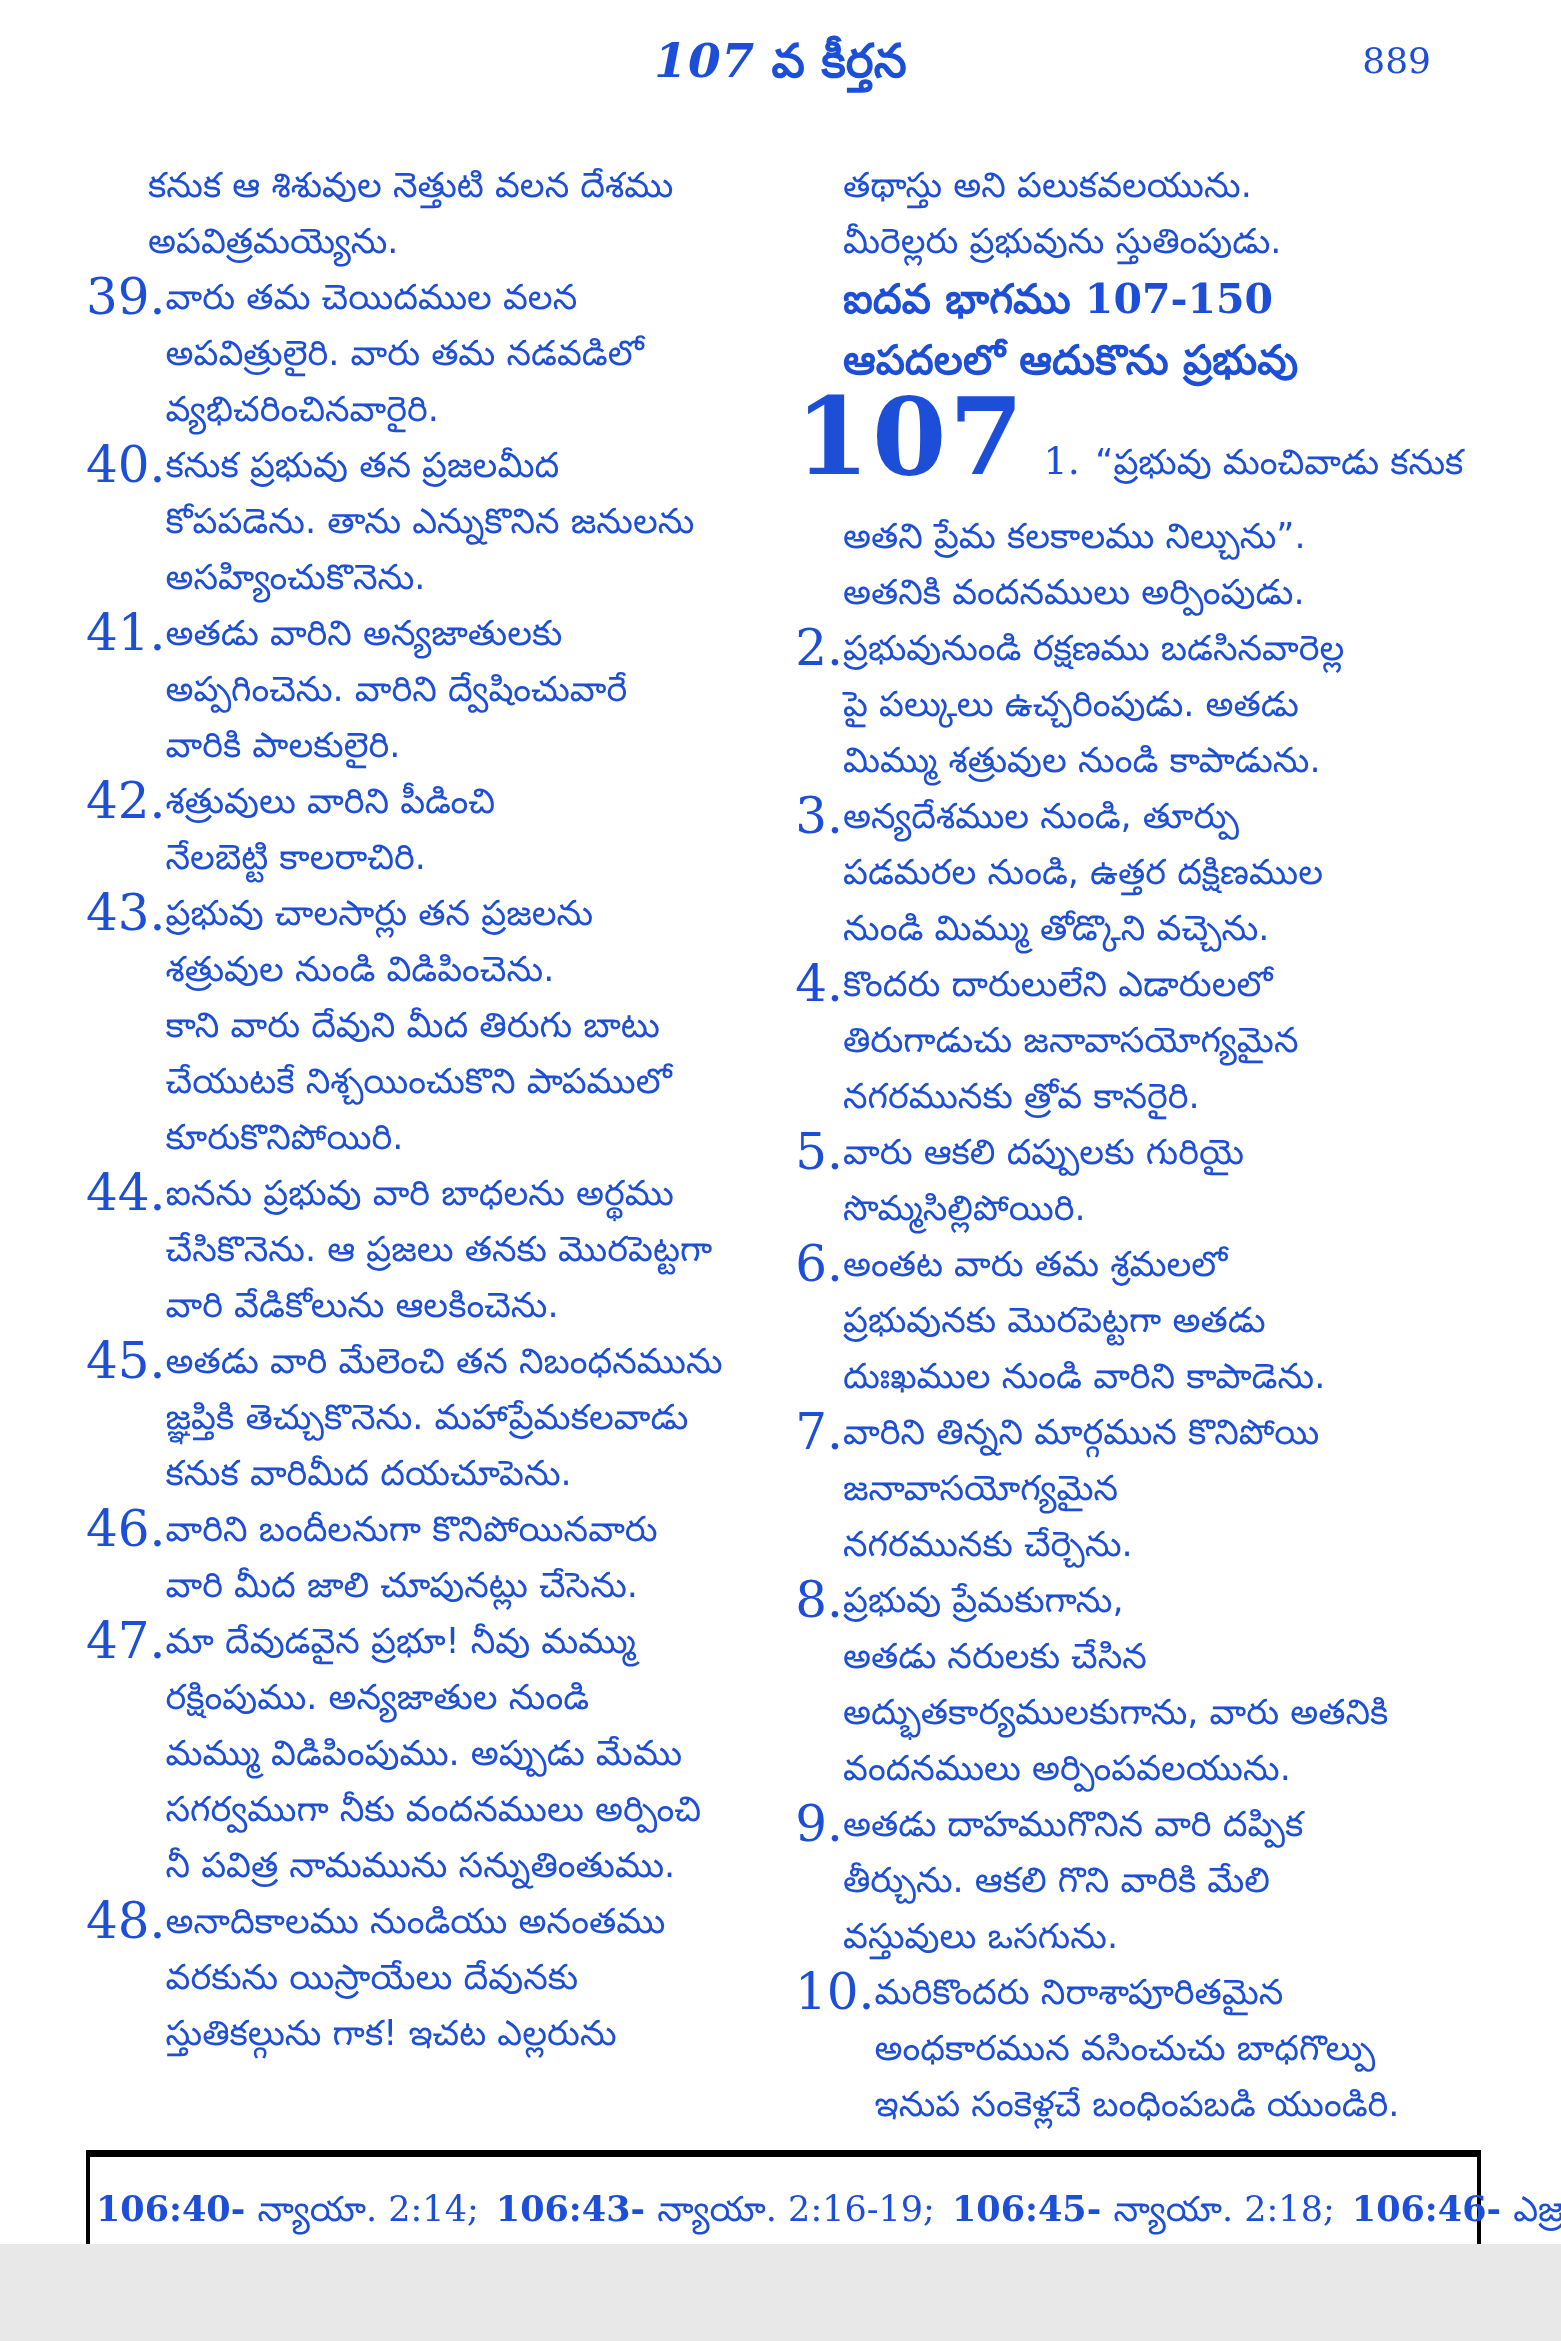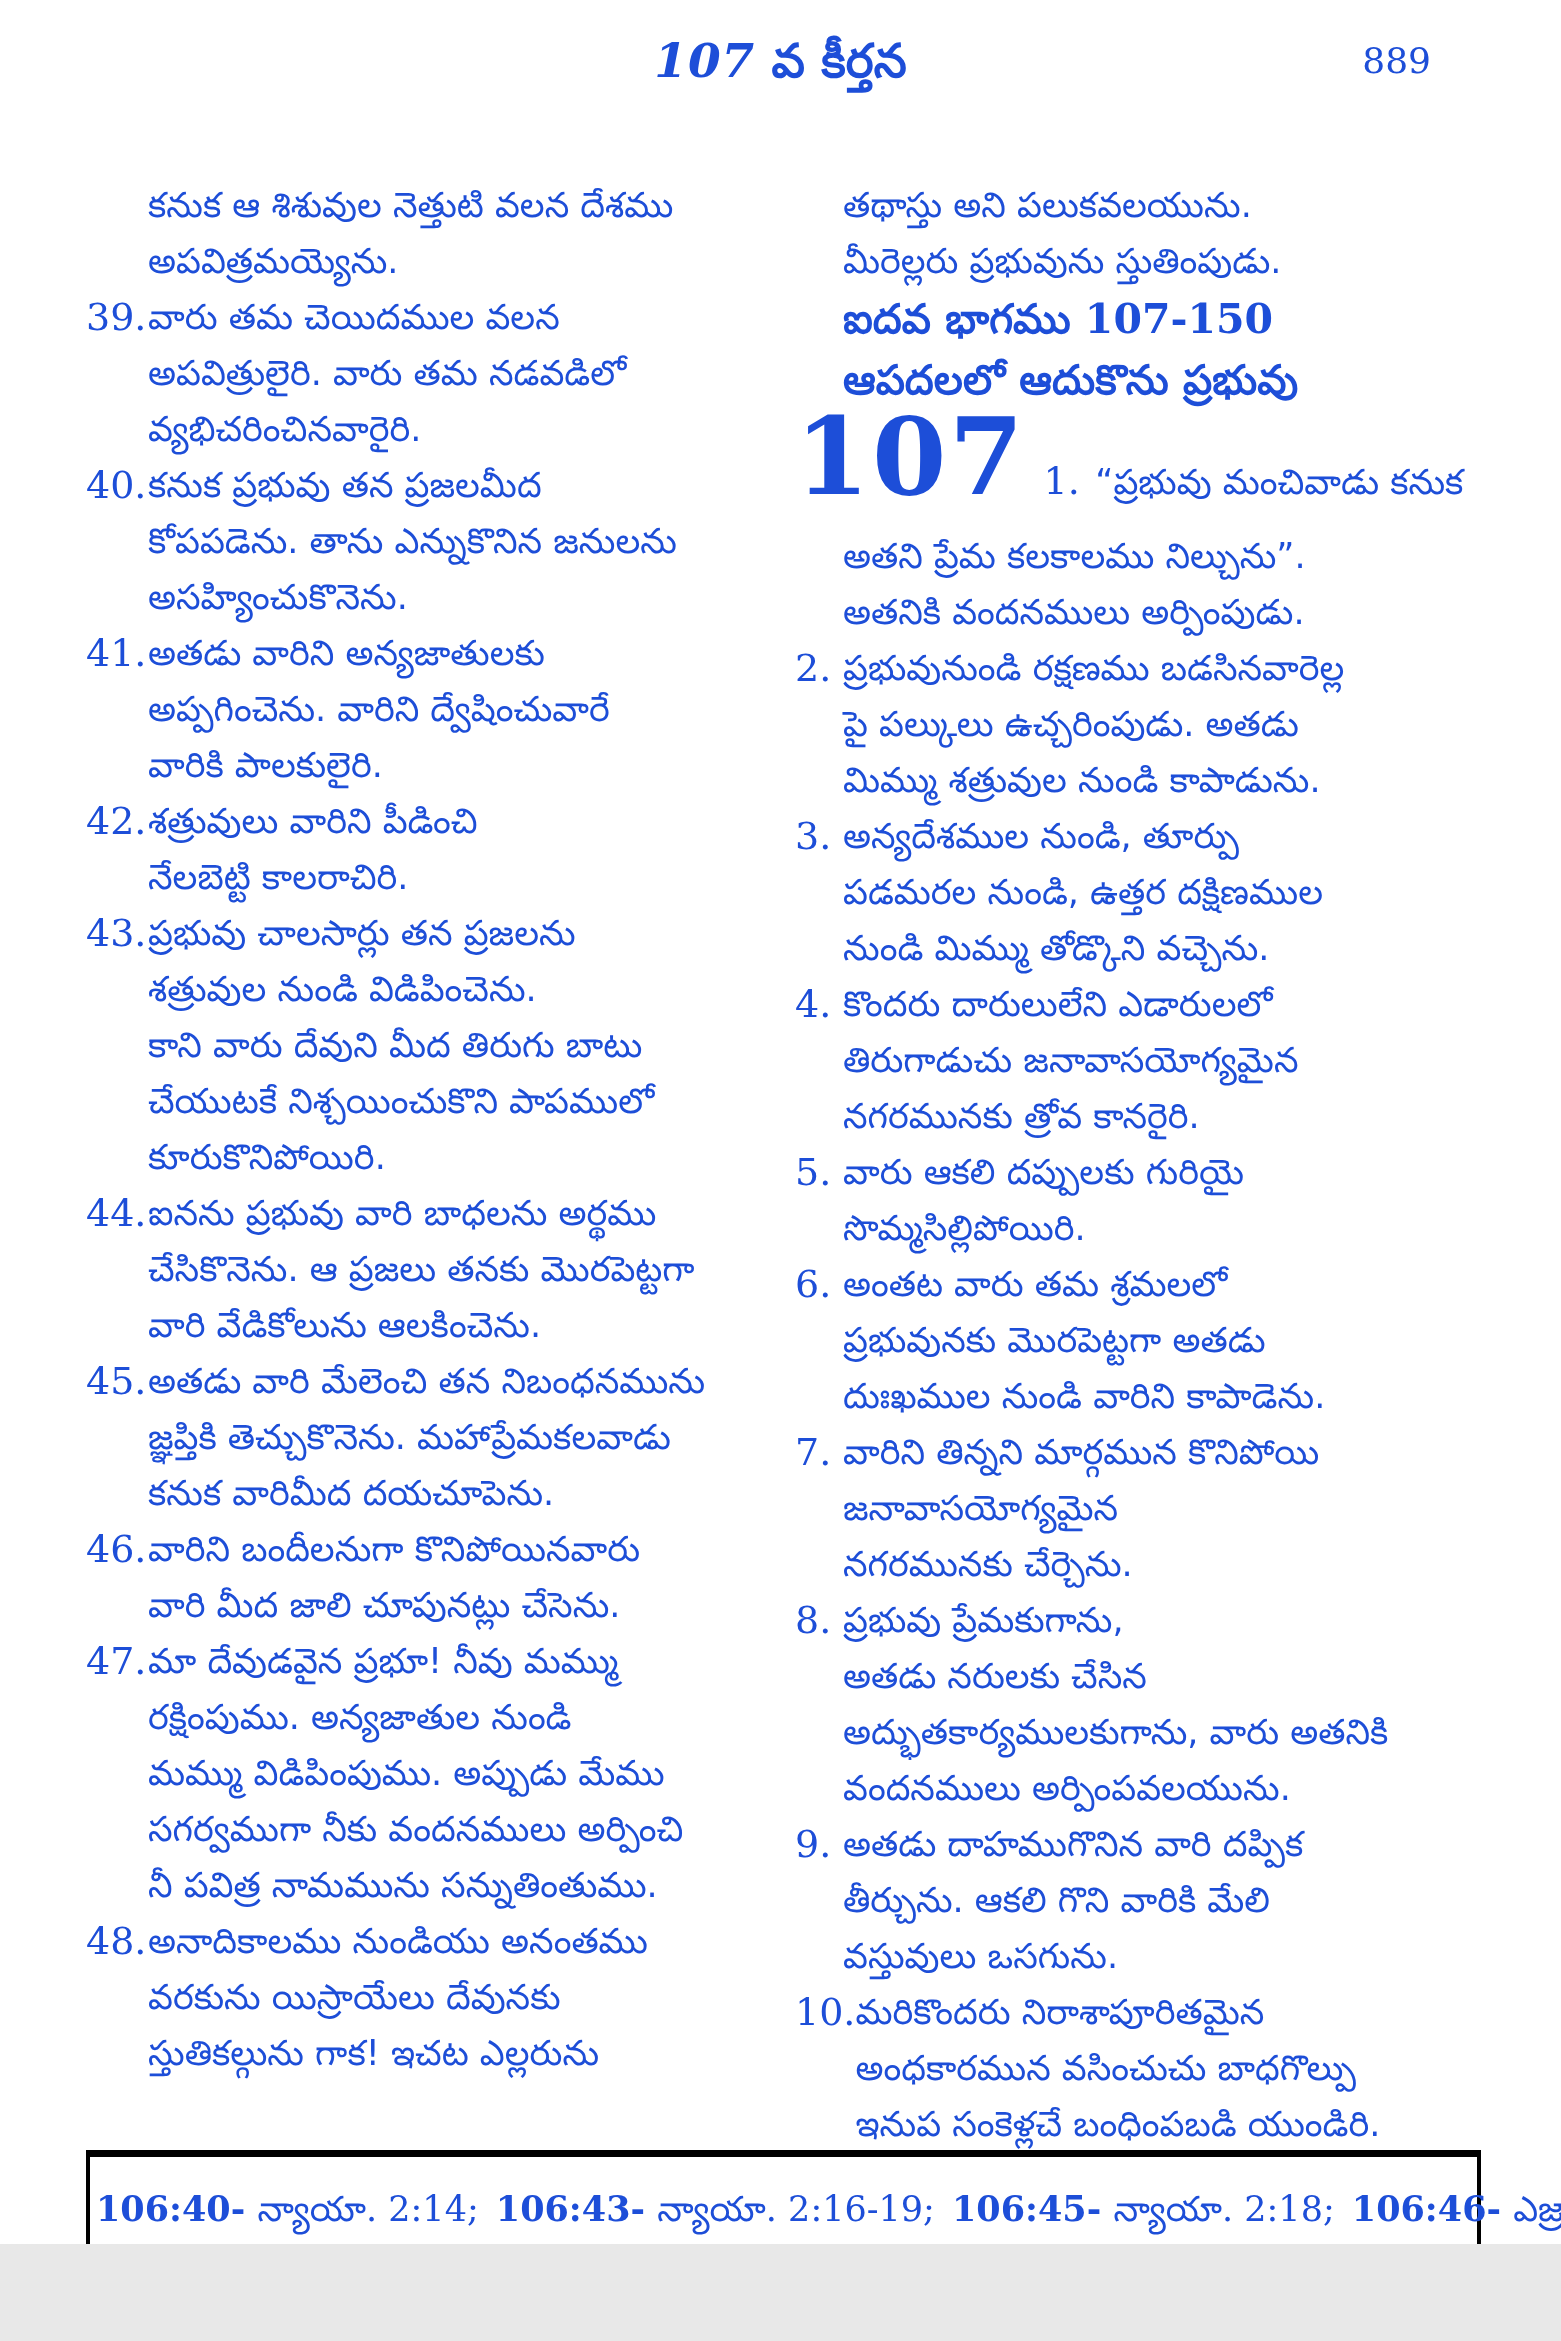--- a/index.html
+++ b/index.html
@@ -13,27 +13,27 @@
   .page-title{
     position:absolute;left:0;right:0;text-align:center;
     font-family:"DejaVu Serif", serif;font-weight:bold;font-size:47px;line-height:69px;
   }
   .page-title .chap{font-style:italic;letter-spacing:0.9px;}
   .page-num{
     position:absolute;right:130px;top:0;
     font-family:"DejaVu Serif", serif;font-size:36px;line-height:69px;
   }
   
-  .columns{position:absolute;top:157px;left:86px;right:50px;display:flex;gap:36px;margin-top:20px;}
+  .columns{position:absolute;top:157px;left:86px;right:50px;display:flex;gap:36px;}
   .col{min-width:0;}
   .col-left{flex:0 0 673px;}
   .col-right{flex:1 1 auto;}
   .verse{display:flex;}
   .vnum{
-    flex:0 0 62px;font-family:"DejaVu Serif", serif;font-size:38px;line-height:56px;
+    flex:0 0 62px;font-family:"DejaVu Serif", serif;font-size:50px;line-height:56px;text-align:right;
   }
   .col-right .vnum{flex-basis:48px;}
   .vlines{flex:1;min-width:0;}
   .line{font-size:35px;line-height:56px;white-space:nowrap;}
   
   .intro .line{padding-left:48px;}
   .sec-heading{
     padding-left:48px;font-family:"DejaVu Serif", serif;font-weight:bold;
     font-size:41px;line-height:61px;white-space:nowrap;
   }

